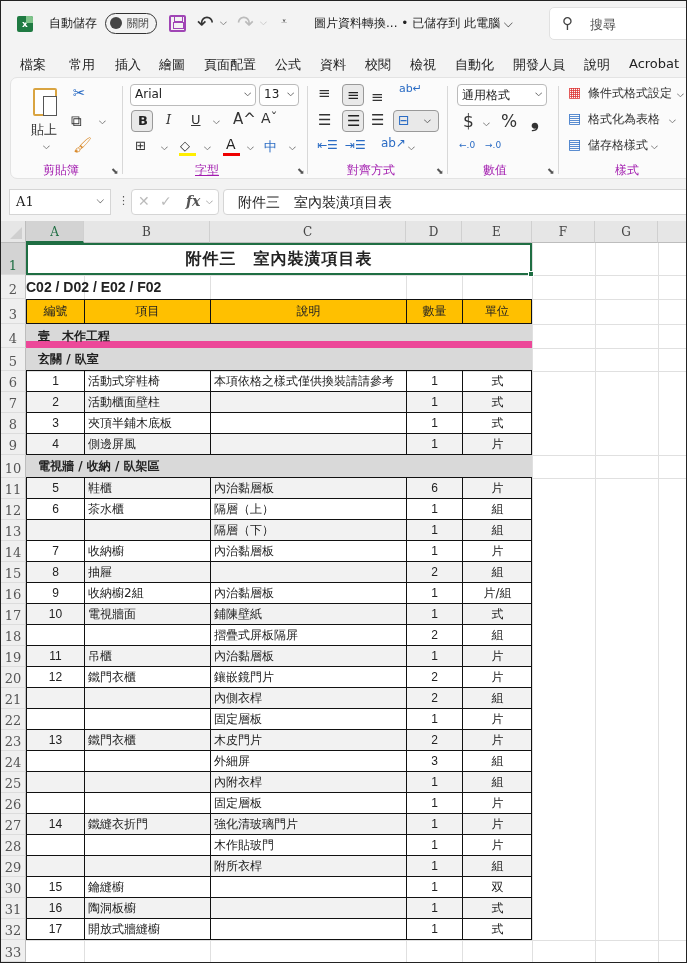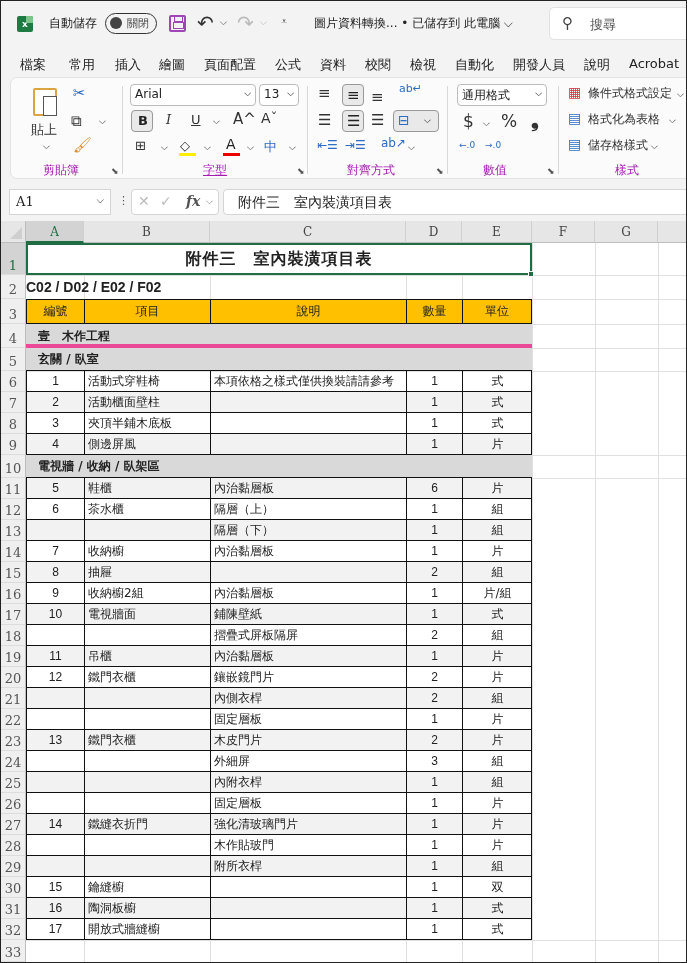--- a/index.html
+++ b/index.html
@@ -146,21 +146,21 @@
     <div style="position:absolute;left:0;bottom:0;width:17px;height:3px;background:#ffee00;"></div>
   </div>
   <span class="dd" style="left:193px;top:64px;">⌵</span>
   <div style="position:absolute;left:212px;top:58px;width:17px;height:20px;">
     <span style="position:absolute;left:3px;top:0;font-size:14px;">A</span>
     <div style="position:absolute;left:0;bottom:0;width:17px;height:3px;background:#e00;"></div>
   </div>
   <span class="dd" style="left:236px;top:64px;">⌵</span>
   <span class="rb" style="left:253px;top:60px;color:#2b6cc4;">中</span>
   <span class="dd" style="left:278px;top:64px;">⌵</span>
-  <span class="grp-label" style="left:192px;text-decoration:underline;">字型</span>
+  <span class="grp-label" style="left:184px;text-decoration:underline;">字型</span>
   <span class="launcher" style="left:286px;">⬊</span>
   <div class="grp-sep" style="left:296px;"></div>
 
   <span class="rb" style="left:307px;top:6px;font-size:15px;">≡</span>
   <div class="btn-pressed" style="left:331px;top:6px;width:22px;height:22px;">
     <span style="position:absolute;left:4px;top:1px;font-size:15px;">≡</span>
   </div>
   <span class="rb" style="left:360px;top:10px;font-size:15px;">≡</span>
   <span class="rb" style="left:388px;top:4px;font-size:11px;color:#2b6cc4;">ab↵</span>
   <span class="rb" style="left:307px;top:33px;font-size:15px;">☰</span>
@@ -356,21 +356,21 @@
   <div class="sub-cell">C02 / D02 / E02 / F02</div>
 
   <div class="hdr-row">
     <div class="hc" style="left:0;width:58px;">編號</div>
     <div class="hc" style="left:58px;width:126px;">項目</div>
     <div class="hc" style="left:184px;width:196px;">說明</div>
     <div class="hc" style="left:380px;width:56px;">數量</div>
     <div class="hc" style="left:436px;width:68px;border-right:none;">單位</div>
   </div>
 
-  <div class="section" style="top:103px;height:24px;line-height:24px;border-bottom:4px solid #ec4899;">壹　木作工程</div>
+  <div class="section" style="top:103px;height:24px;line-height:24px;border-bottom:7px solid #ec4899;">壹　木作工程</div>
   <div class="section" style="top:127px;height:23px;line-height:23px;border-bottom:1px solid #111;">玄關 / 臥室</div>
   <div class="section" style="top:234px;height:23px;line-height:23px;border-bottom:1px solid #111;">電視牆 / 收納 / 臥架區</div>
 
   <div class="drow" style="top:150px;">
     <div class="c ca">1</div>
     <div class="c cb">活動式穿鞋椅</div>
     <div class="c cc">本項依格之樣式僅供換裝請請參考</div>
     <div class="c cd">1</div>
     <div class="c ce last">式</div>
   </div>

